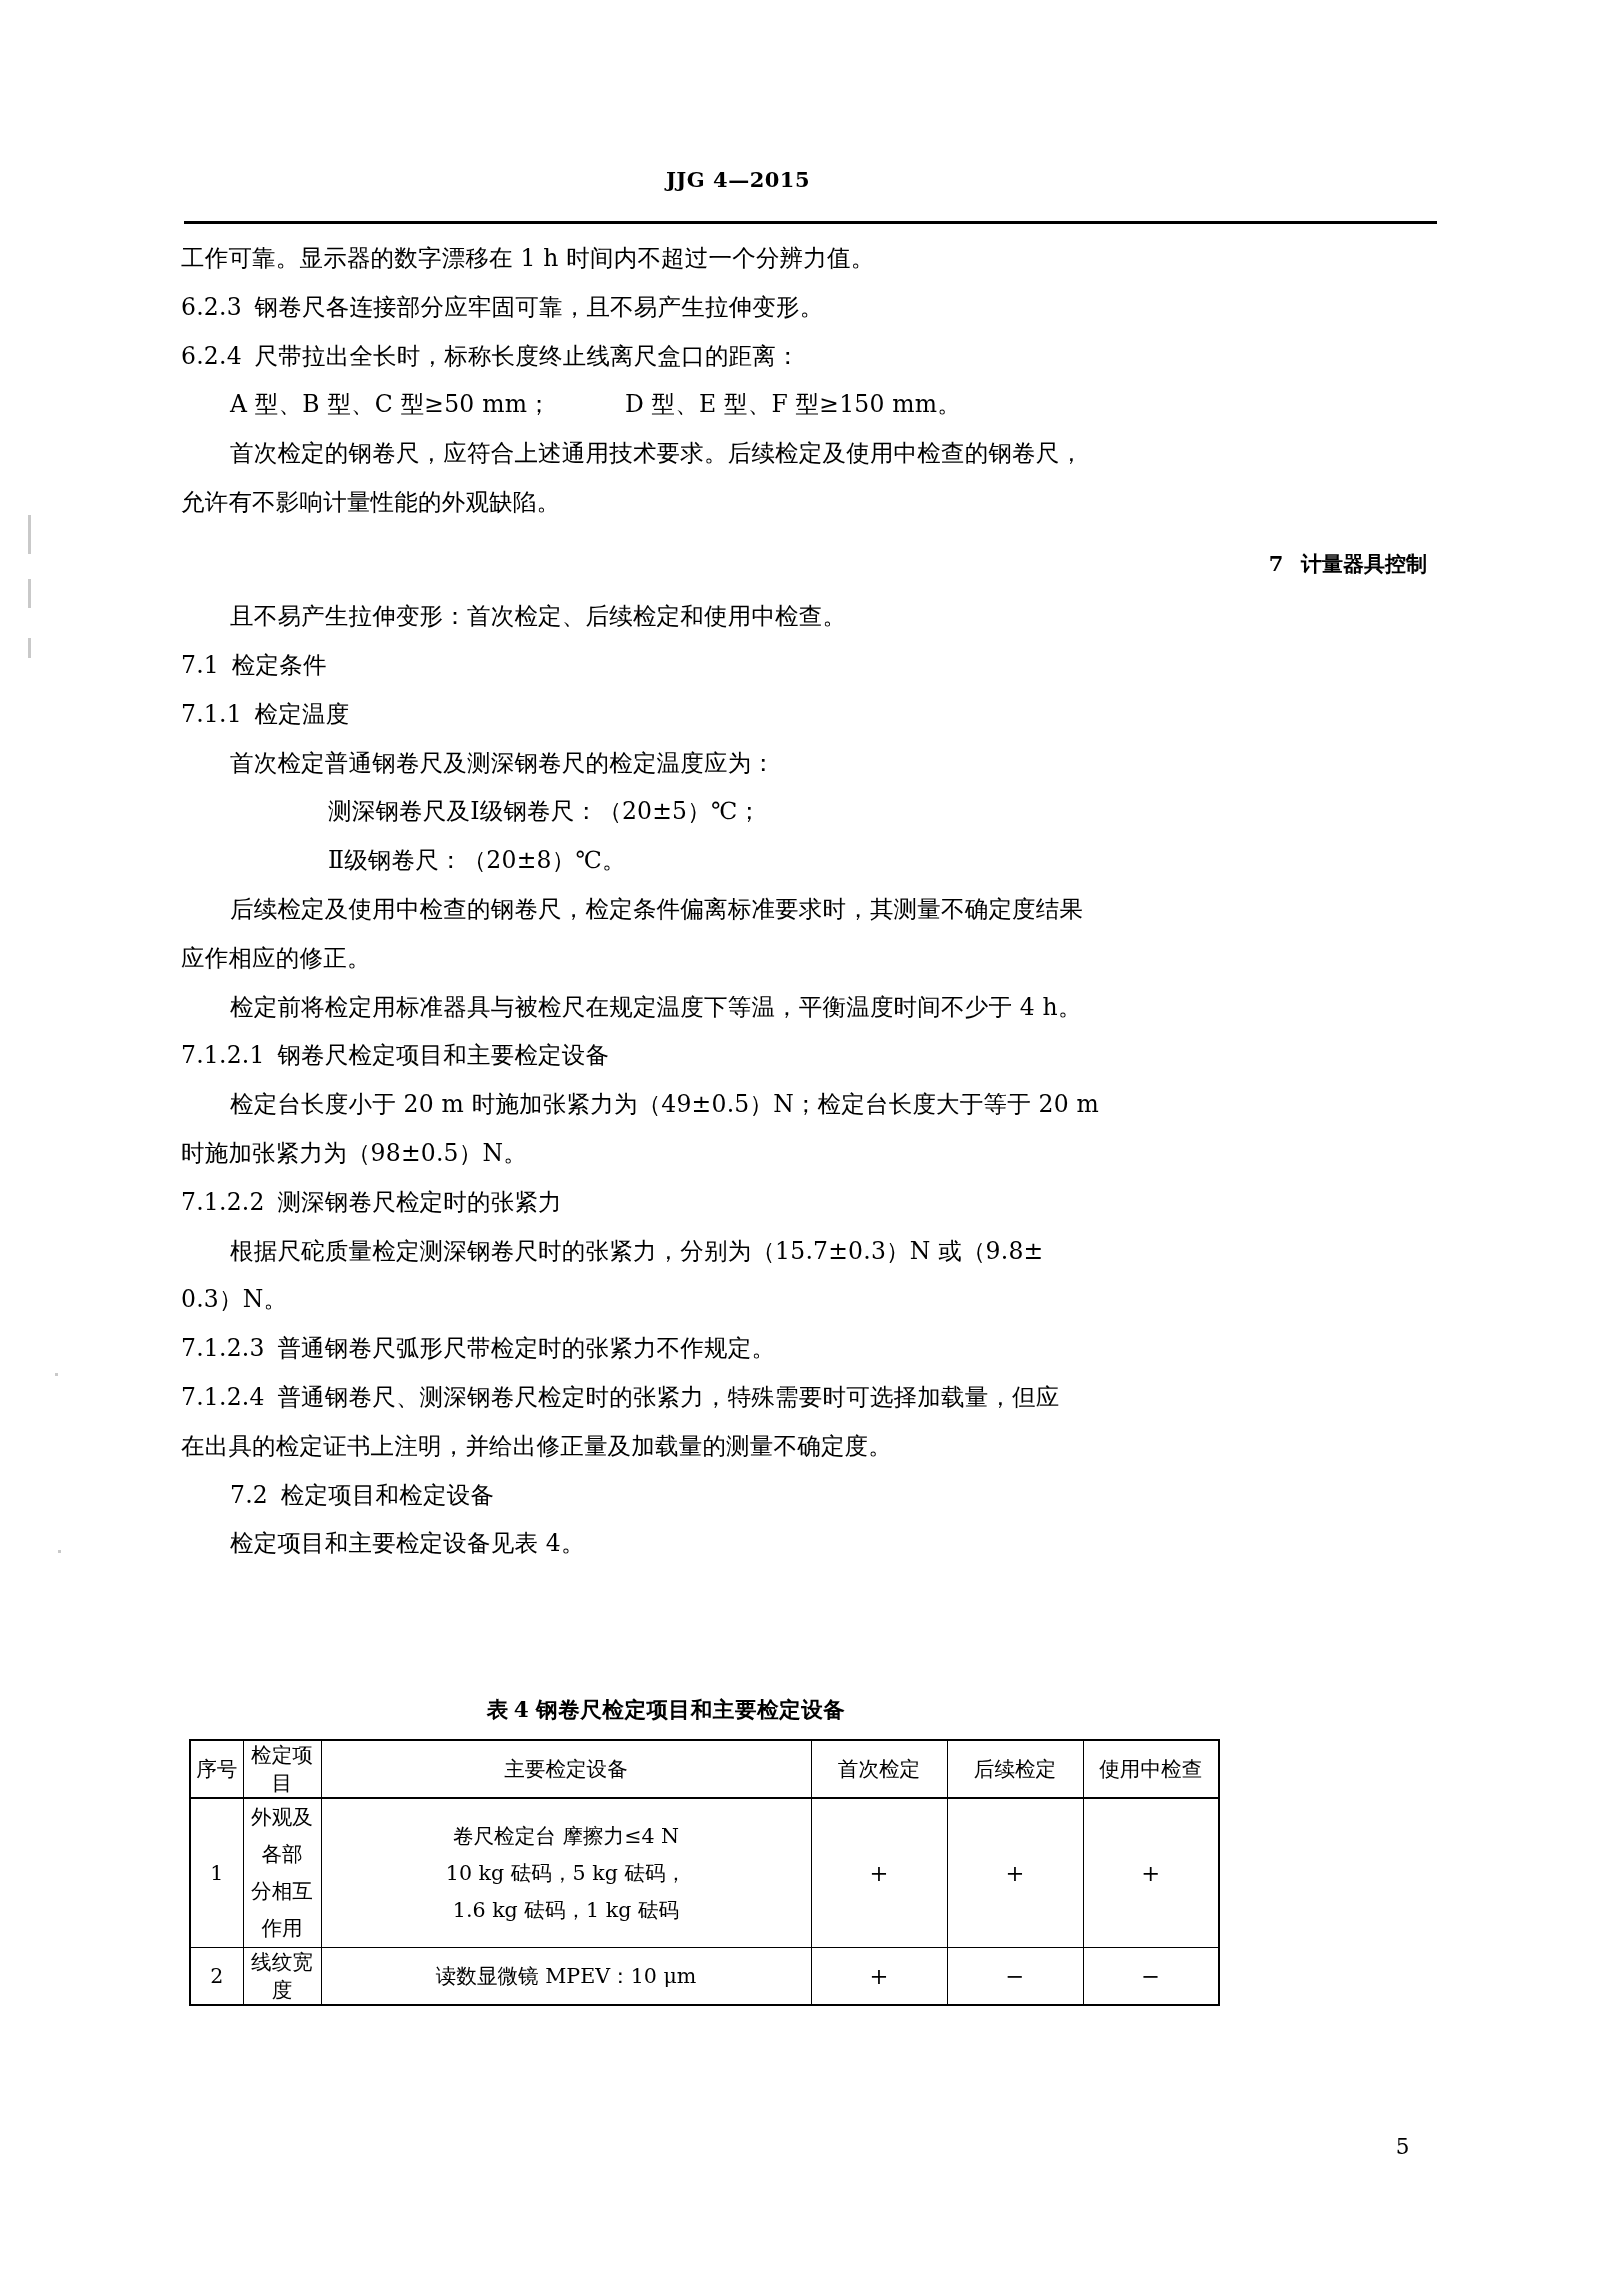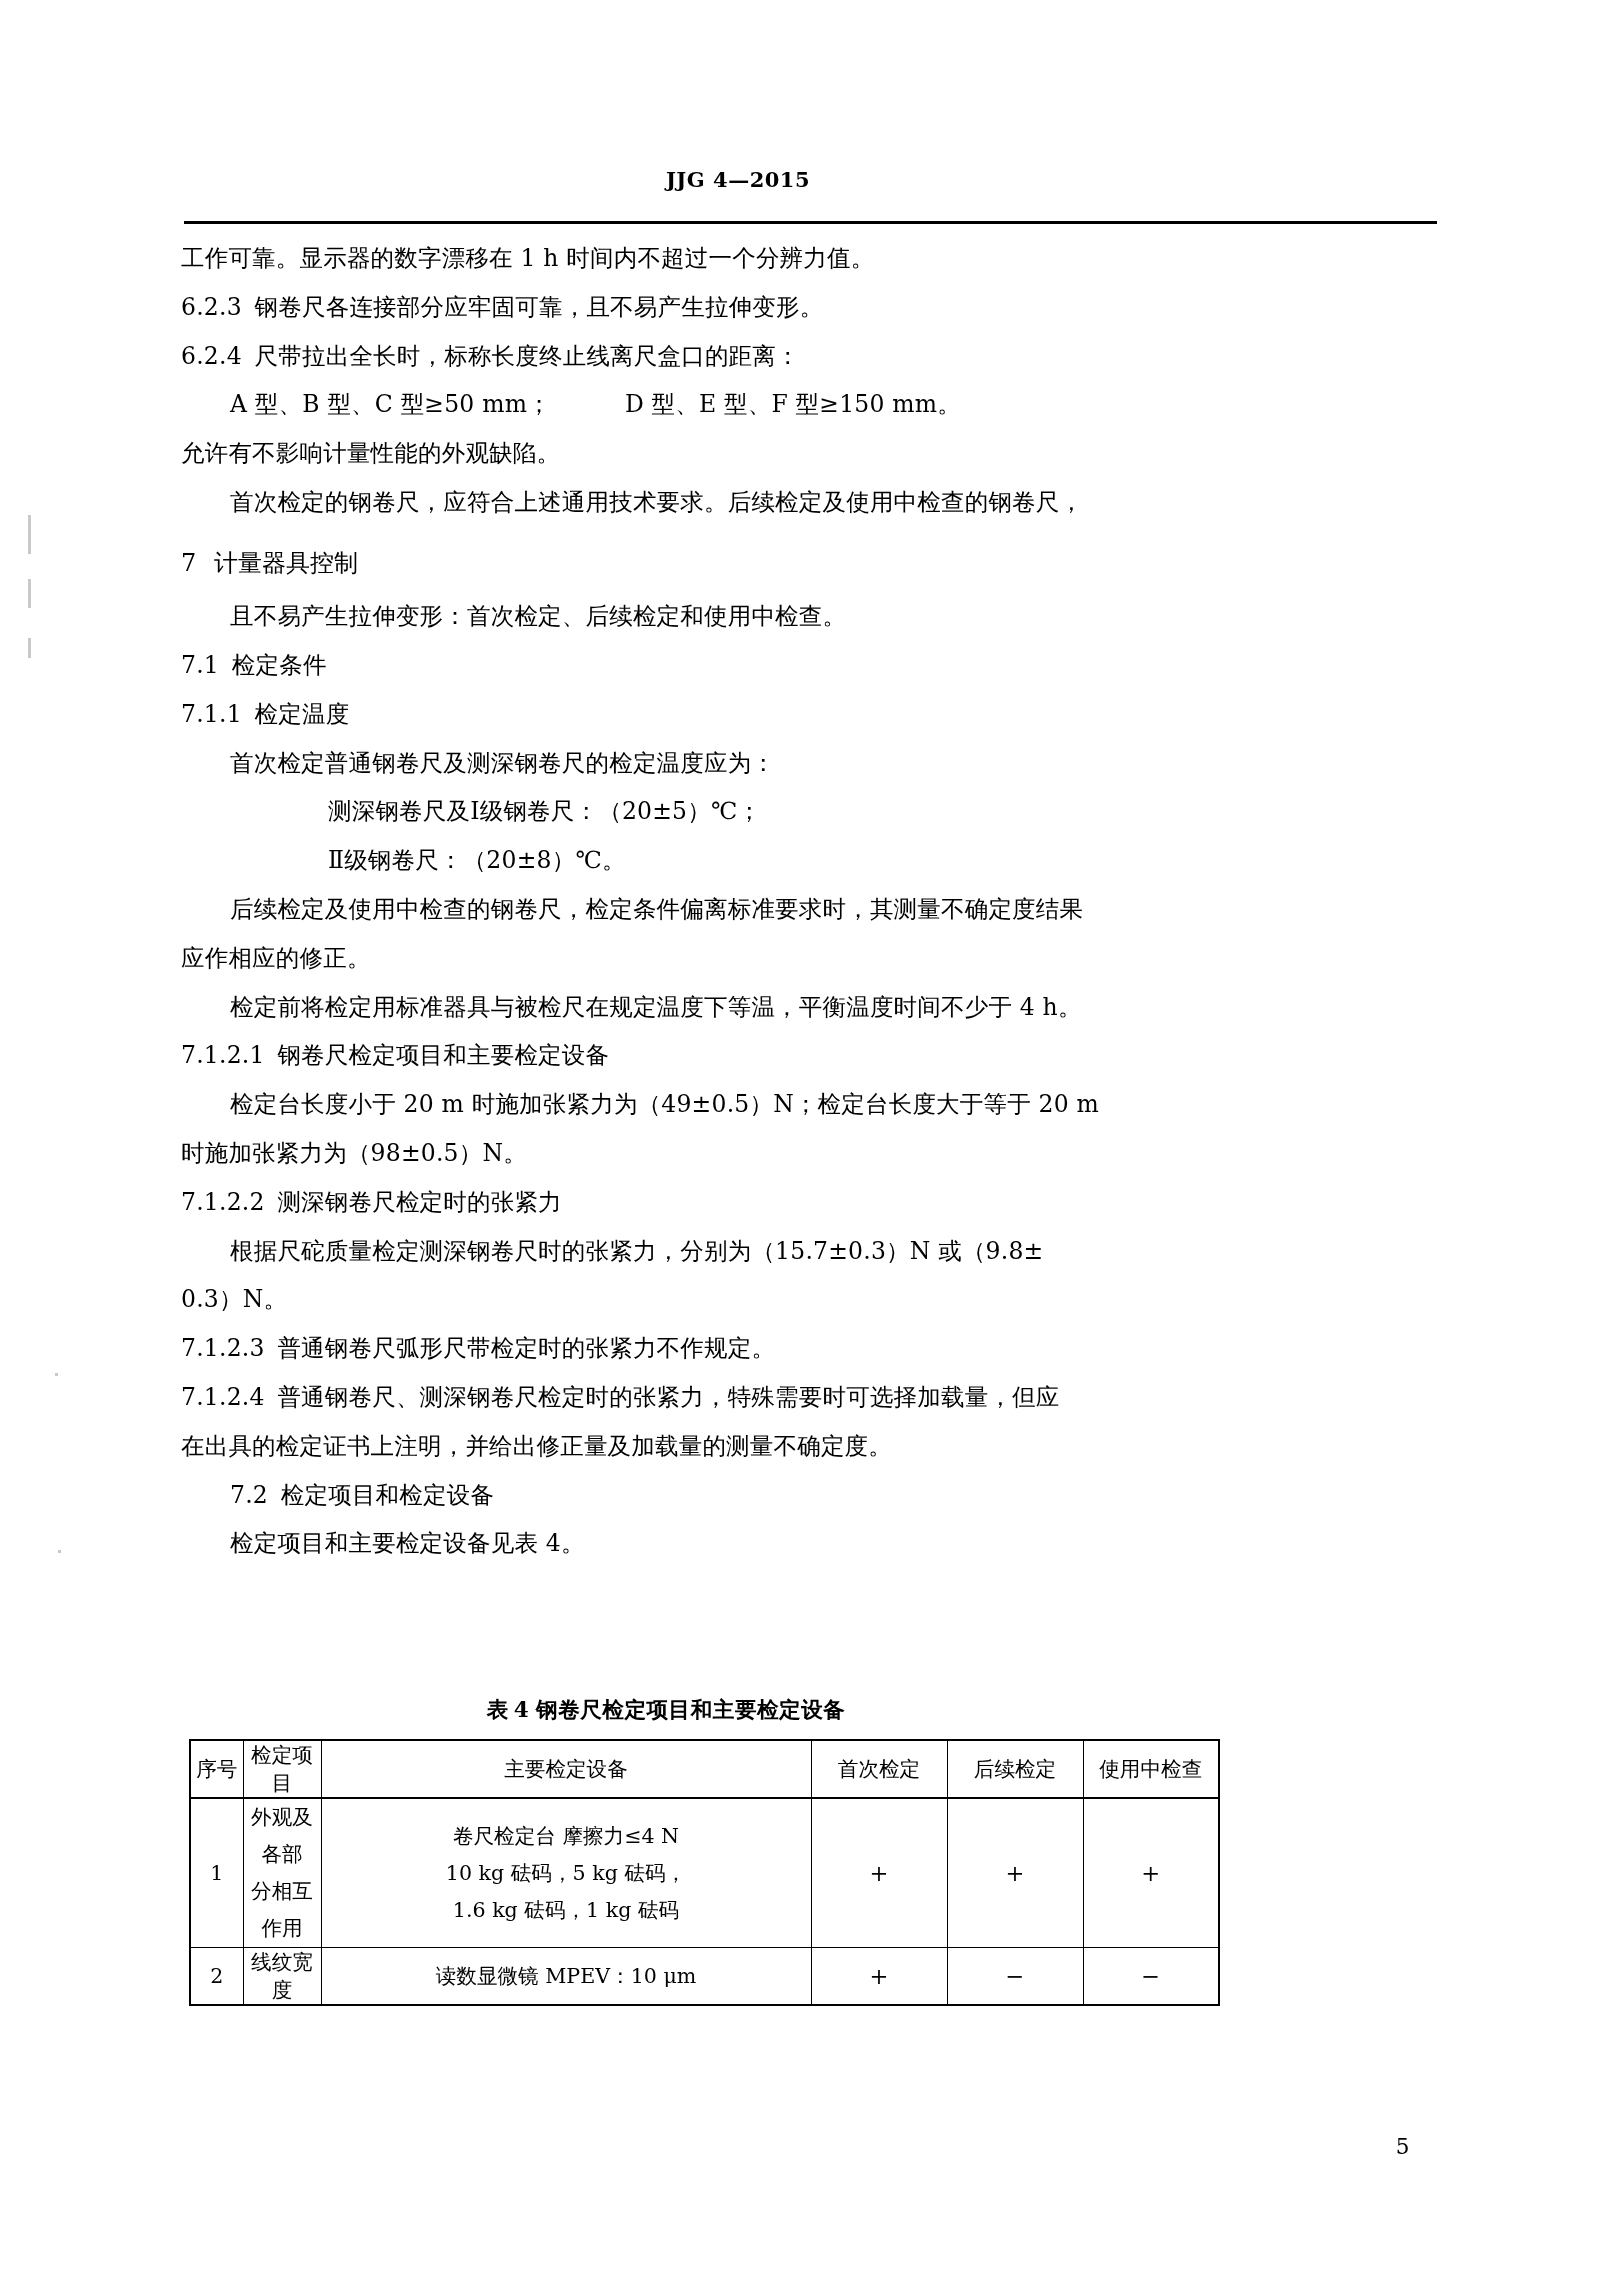--- a/index.html
+++ b/index.html
@@ -51,25 +51,26 @@
     line-height: 38px;
     margin: 0 0 10.8px 0;
     white-space: nowrap;
     letter-spacing: 0.2px;
   }
 
   .indent1 { padding-left: 49px; }   
   .indent2 { padding-left: 147px; }   
 
   .heading {
-    font-weight: normal;
-    font-size: 24px;
+    font-weight: bold;
+    font-size: 21px;
     line-height: 39px;
     margin: 22.6px 0 14.7px 0;
     white-space: nowrap;
+    text-align: right;
   }
   .heading .num { margin-right: 17.7px; }
 
   .numlab { display: inline-block; margin-right: 12.8px; }
   .gap-lg { margin-right: 74px; }
 
   
   .table-caption {
     position: absolute;
     left: 0;
@@ -150,22 +151,22 @@
   <div class="body-block">
 
     <p class="ln">工作可靠。显示器的数字漂移在 1 h 时间内不超过一个分辨力值。</p>
 
     <p class="ln"><span class="numlab">6.2.3</span><span>钢卷尺各连接部分应牢固可靠，且不易产生拉伸变形。</span></p>
 
     <p class="ln"><span class="numlab">6.2.4</span><span>尺带拉出全长时，标称长度终止线离尺盒口的距离：</span></p>
 
     <p class="ln indent1"><span class="gap-lg">A 型、B 型、C 型≥50 mm；</span><span>D 型、E 型、F 型≥150 mm。</span></p>
 
+    <p class="ln indent1">首次检定的钢卷尺，应符合上述通用技术要求。后续检定及使用中检查的钢卷尺，</p>
     <p class="ln">允许有不影响计量性能的外观缺陷。</p>
-    <p class="ln indent1">首次检定的钢卷尺，应符合上述通用技术要求。后续检定及使用中检查的钢卷尺，</p>
 
     <p class="heading"><span class="num">7</span><span>计量器具控制</span></p>
 
     <p class="ln indent1">且不易产生拉伸变形：首次检定、后续检定和使用中检查。</p>
 
     <p class="ln"><span class="numlab">7.1</span><span>检定条件</span></p>
 
     <p class="ln"><span class="numlab">7.1.1</span><span>检定温度</span></p>
 
     <p class="ln indent1">首次检定普通钢卷尺及测深钢卷尺的检定温度应为：</p>

